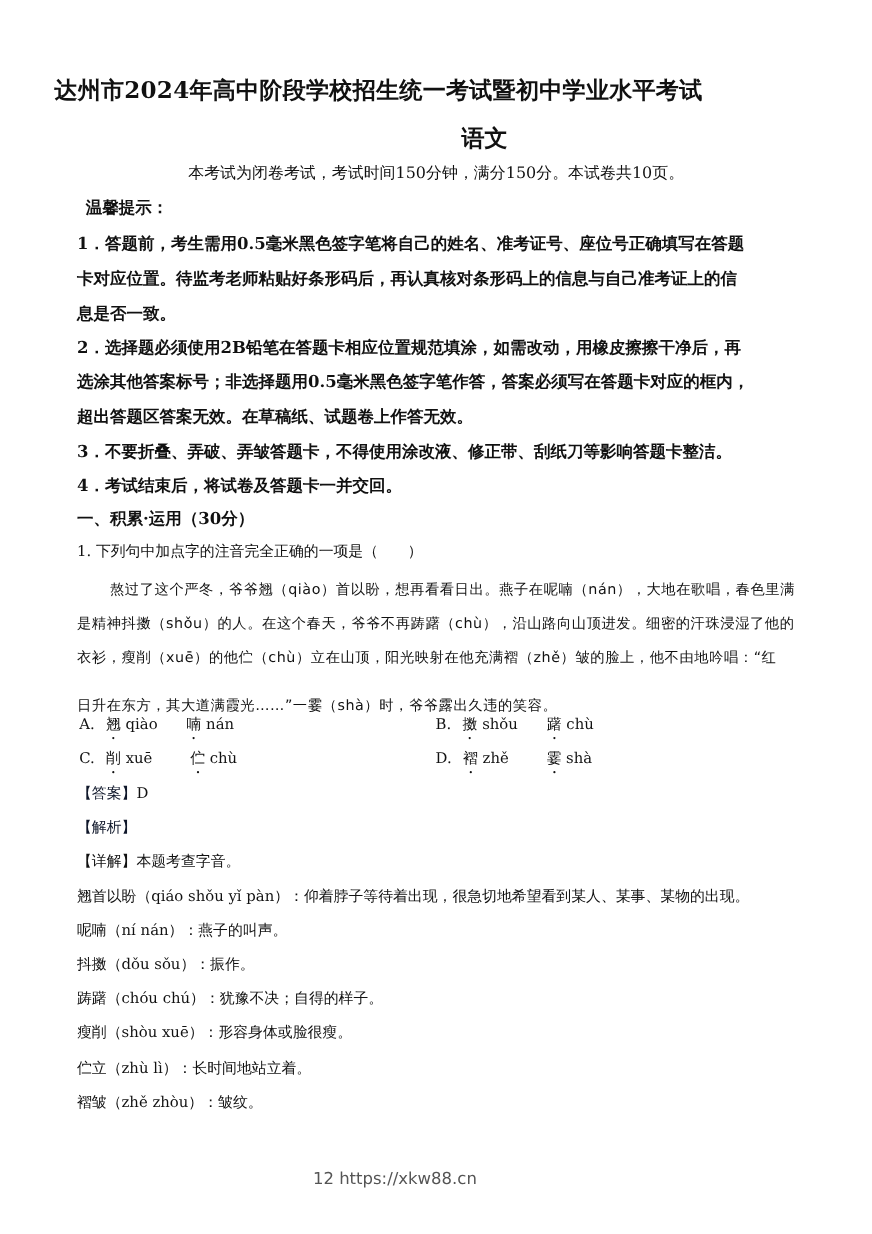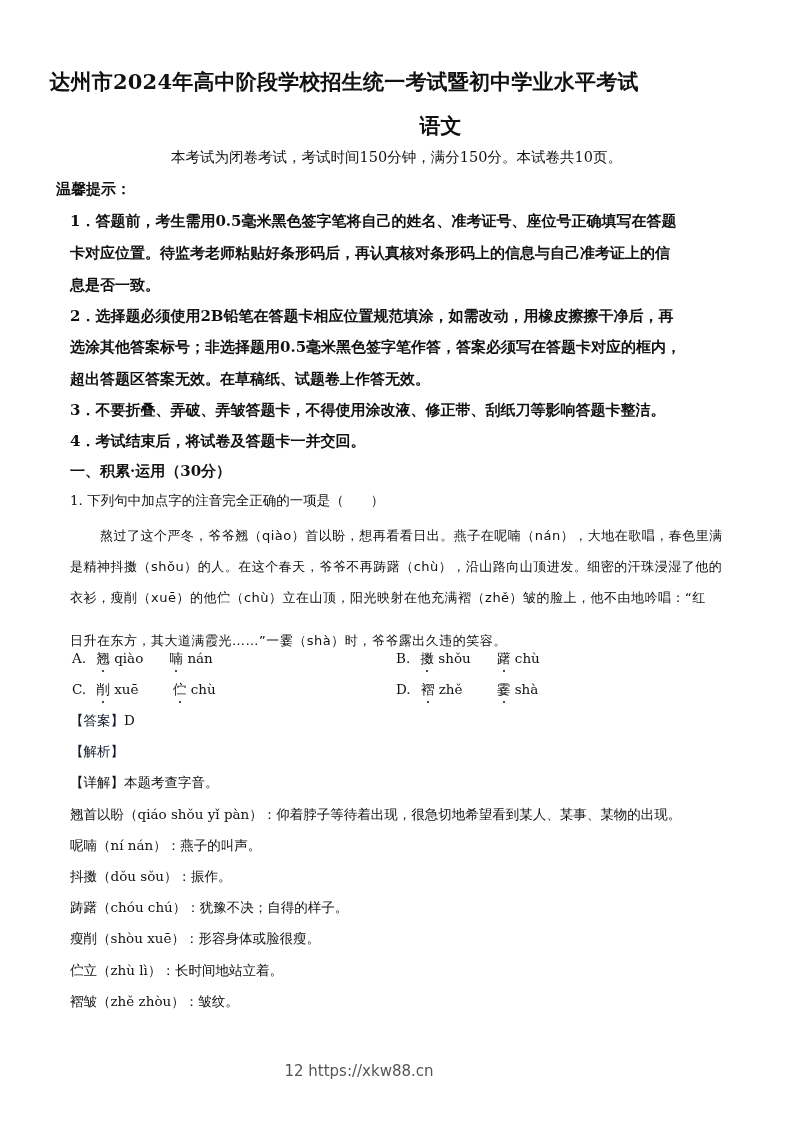--- a/index.html
+++ b/index.html
@@ -4,21 +4,21 @@
 <style>
   html, body { margin: 0; padding: 0; background: #ffffff; }
   body { width: 793px; height: 1122px; position: relative; overflow: hidden;
          font-family: "DejaVu Serif", "Liberation Serif", serif; color: #111; }
   .page { position: absolute; left: 0; top: 0; width: 793px; height: 1122px; }
   .abs { position: absolute; white-space: nowrap; }
   .title { left: 0; width: 688px; text-align: center; top: 68px; font-size: 21px; font-weight: bold; letter-spacing: 0.2px; }
   .subject { left: 0; width: 793px; text-align: center; top: 112px; font-size: 21px; font-weight: bold; padding-left: 44px; }
   .exam-info { left: 0; width: 793px; text-align: center; top: 148px; font-size: 14.5px; font-weight: normal; }
   .bold { font-weight: bold; font-size: 15px; }
-  .notice-head { left: 56px; top: 180px; }
+  .notice-head { left: 78px; top: 180px; }
   .line { left: 70px; font-size: 15px; font-weight: bold; }
   .body-text { font-size: 13.5px; font-weight: normal; }
   .passage { font-size: 13px; font-family: "DejaVu Sans", "Liberation Sans", sans-serif; letter-spacing: 0.5px; }
   .dot { position: relative; display: inline-block; }
   .dot::after { content: ""; position: absolute; left: 50%; bottom: -4px; width: 2px; height: 2px; margin-left: -1px; background: #111; border-radius: 50%; }
   .blue { color: #0f172a; }
   .footer { left: 0; width: 718px; text-align: center; top: 1062px; font-size: 15px; color: #555;
             font-family: "DejaVu Sans", "Liberation Sans", sans-serif; }
   .opt { font-size: 13.5px; }
 </style>

